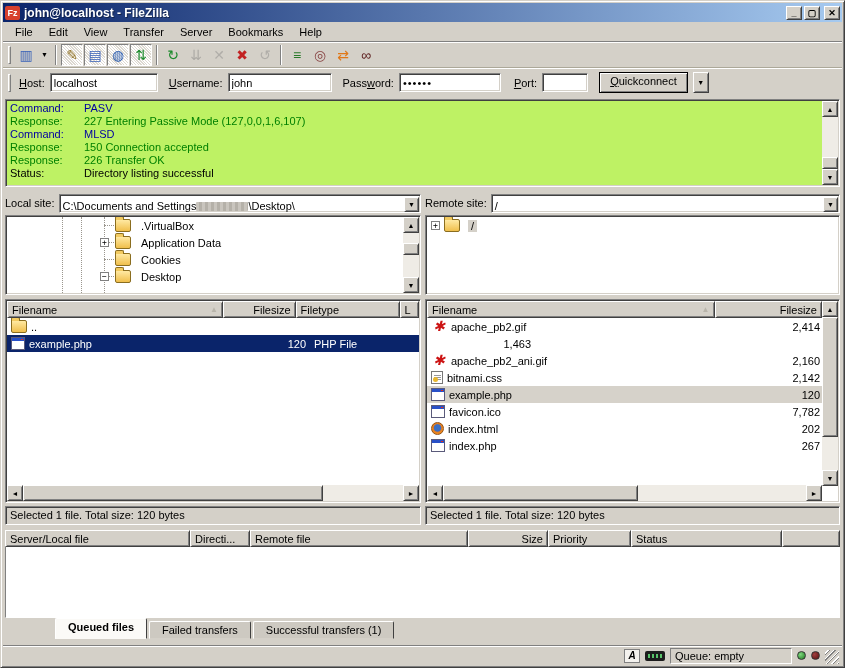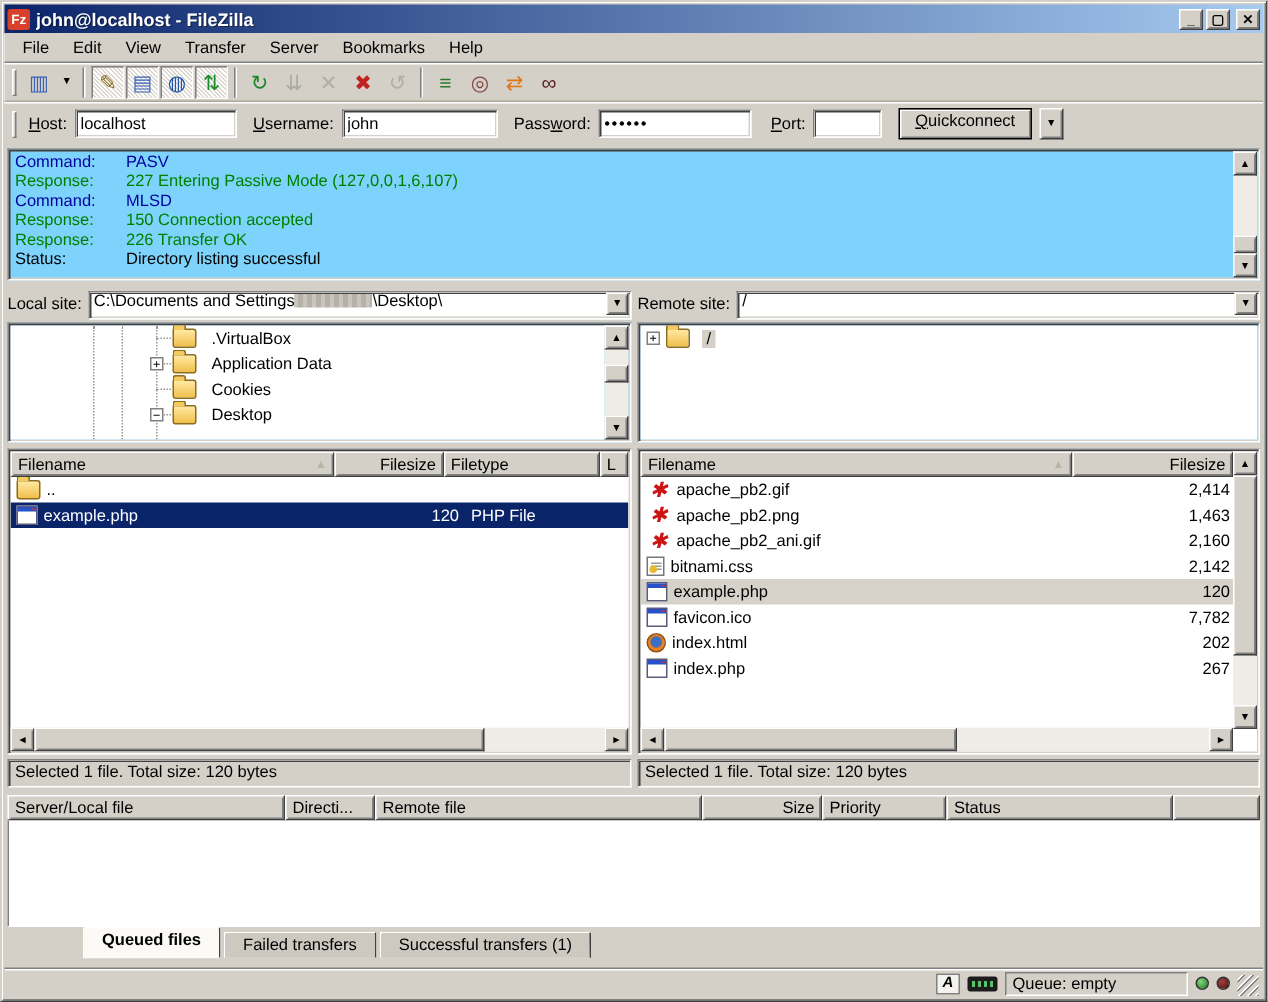--- a/index.html
+++ b/index.html
@@ -6,21 +6,21 @@
   html,body { width:845px; height:668px; }
   body { font-family:"Liberation Sans", sans-serif; font-size:11px; color:#000; background:#d4d0c8; }
 
   .window { width:845px; height:668px; display:flex; flex-direction:column;
     border:1px solid; border-color:#d4d0c8 #404040 #404040 #d4d0c8;
     box-shadow: inset 1px 1px 0 #fff, inset -1px -1px 0 #808080;
     padding:2px; background:#d4d0c8; }
 
   
   .sunken { border:1px solid; border-color:#808080 #fff #fff #808080;
-    box-shadow: inset 1px 1px 0 #404040, inset -1px -1px 0 #d4d0c8; background:#7dd3fc; }
+    box-shadow: inset 1px 1px 0 #404040, inset -1px -1px 0 #d4d0c8; background:#bef264; }
   .raised { border:1px solid; border-color:#fff #404040 #404040 #fff;
     box-shadow: inset 1px 1px 0 #d4d0c8, inset -1px -1px 0 #808080; background:#d4d0c8; }
   .field { border:1px solid; border-color:#808080 #fff #fff #808080;
     box-shadow: inset 1px 1px 0 #404040, inset -1px -1px 0 #d4d0c8; background:#fff; }
 
   
   .titlebar { height:19px; display:flex; align-items:center; gap:4px; padding:0 2px;
     background:linear-gradient(90deg,#0a246a,#a6caf0); flex:none; }
   .fz-logo { width:15px; height:14px; background:#d8402c; border-radius:2px; color:#fff;
     font-weight:bold; font-size:9px; display:flex; align-items:center; justify-content:center; flex:none; }
@@ -75,21 +75,21 @@
   .sb-fill { flex:1; }
 
   
   .panes { display:flex; margin:3px 2px 0 2px; flex:none; }
   .pane { display:flex; flex-direction:column; }
   .pane.local { width:416px; }
   .pane.remote { width:415px; }
   .pane-splitter { width:4px; flex:none; }
 
   .site-row { height:22px; display:flex; align-items:center; gap:4px; flex:none; }
-  .combo { flex:1; height:19px; display:flex; align-items:flex-start; background:#fff; position:relative; }
+  .combo { flex:1; height:19px; display:flex; align-items:flex-end; background:#fff; position:relative; }
   .combo-text { flex:1; padding:0 3px; white-space:nowrap; overflow:hidden; }
   .combo-btn { width:15px; height:15px; margin-right:1px; font-size:7px;
     display:flex; align-items:center; justify-content:center; flex:none; }
   .redacted { display:inline-block; width:52px; height:9px; vertical-align:middle;
     background:repeating-linear-gradient(90deg,#c9c5be 0 3px,#b5b1a9 3px 6px); border-radius:1px; }
 
   .treebox { height:80px; margin-top:1px; position:relative; overflow:hidden; flex:none; }
   .tree-inner { position:absolute; inset:1px 17px 1px 1px; background:#fff; overflow:hidden; }
   .tline { position:absolute; top:0; bottom:0; border-left:1px dotted #9a968e; }
   .tree-item { height:17px; display:flex; align-items:center; position:relative; padding-left:108px; }
@@ -402,24 +402,20 @@
           </div>
           <div class="list-body">
             <div class="frow">
                 <span class="cell c-name">
                   <i class="ficon apache-icon"></i>
                   <span>apache_pb2.gif</span>
                 </span>
                 <span class="cell c-size num">2,414</span>
               </div>
               <div class="frow">
-                <span class="cell c-name">
-                  <i class="ficon apache-icon"></i>
-                  <span>apache_pb2.png</span>
-                </span>
                 <span class="cell c-size num">1,463</span>
               </div>
               <div class="frow">
                 <span class="cell c-name">
                   <i class="ficon apache-icon"></i>
                   <span>apache_pb2_ani.gif</span>
                 </span>
                 <span class="cell c-size num">2,160</span>
               </div>
               <div class="frow">

